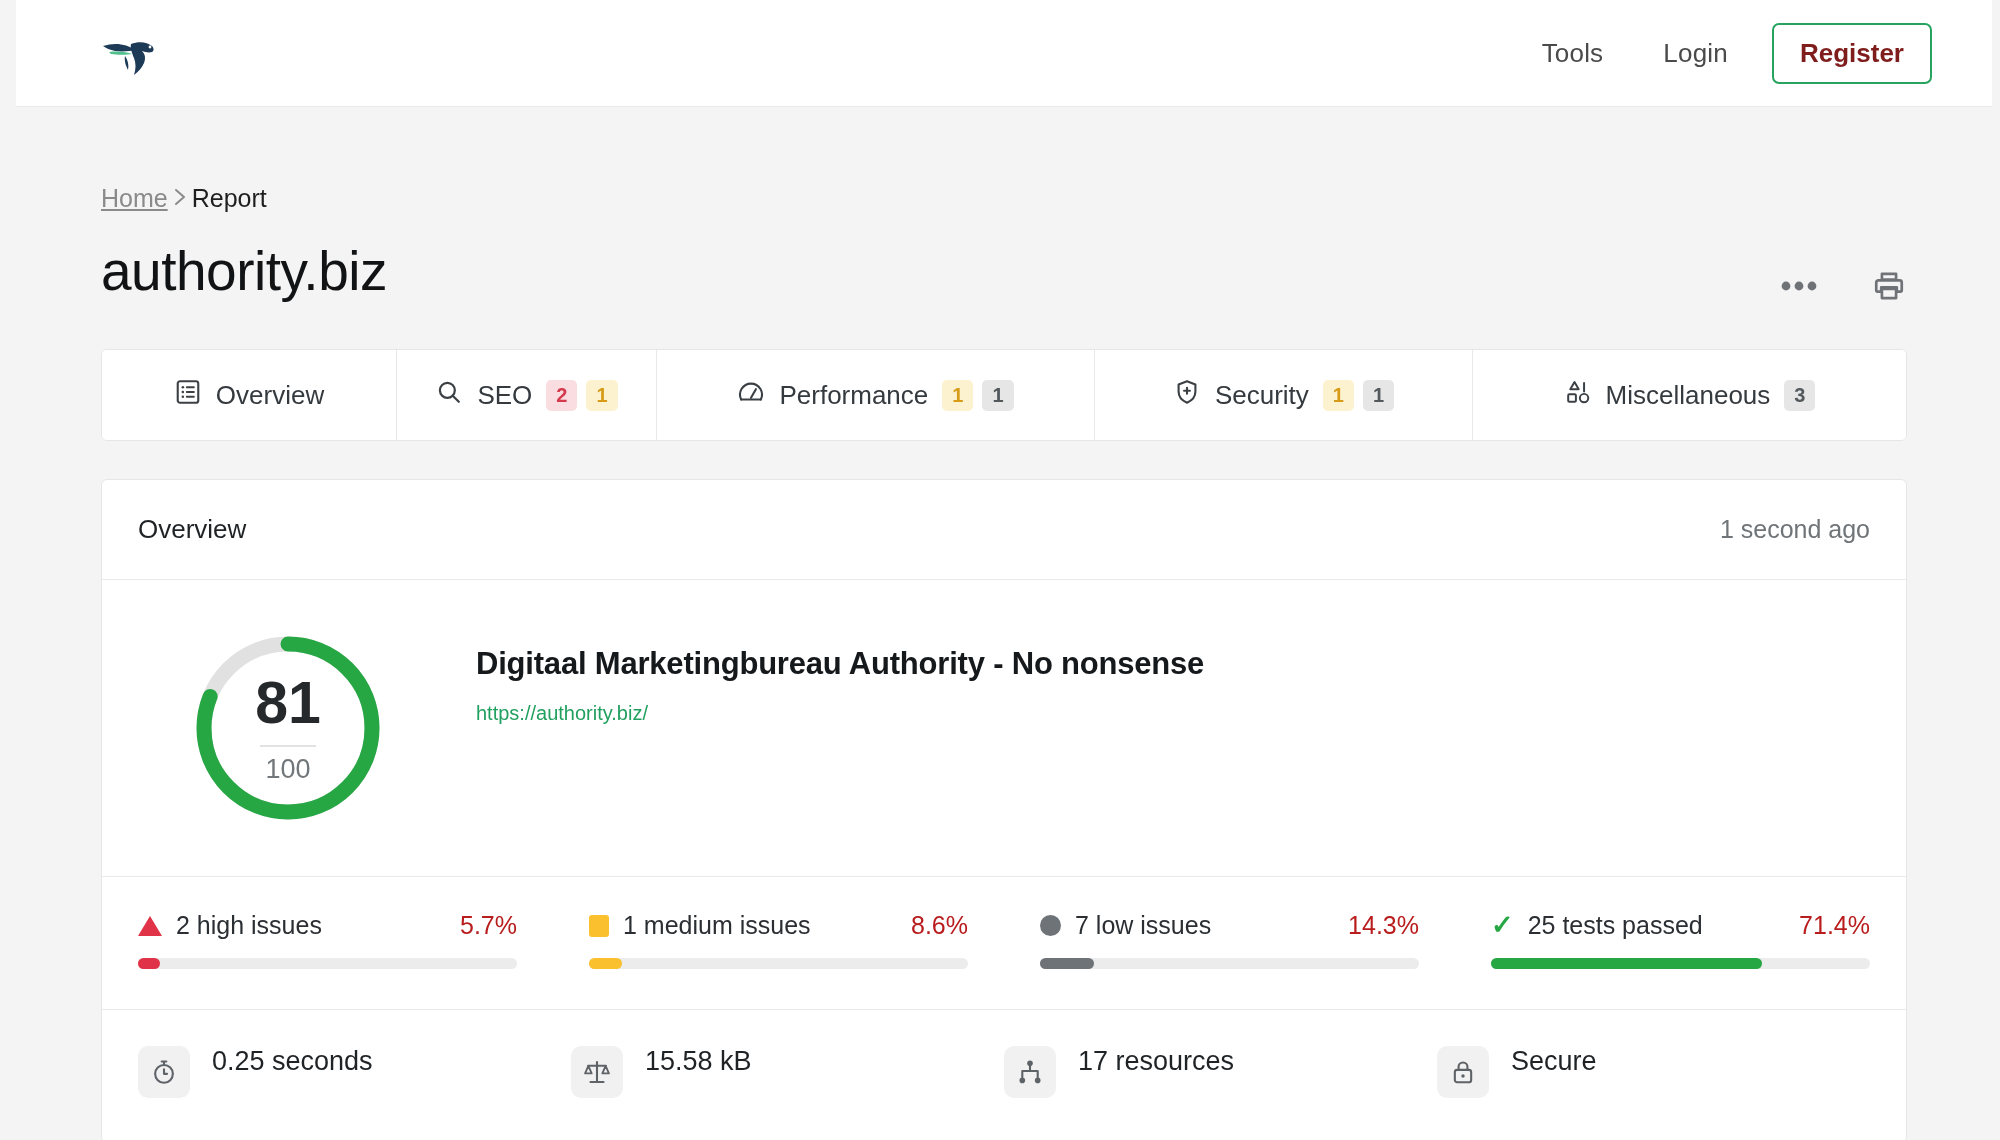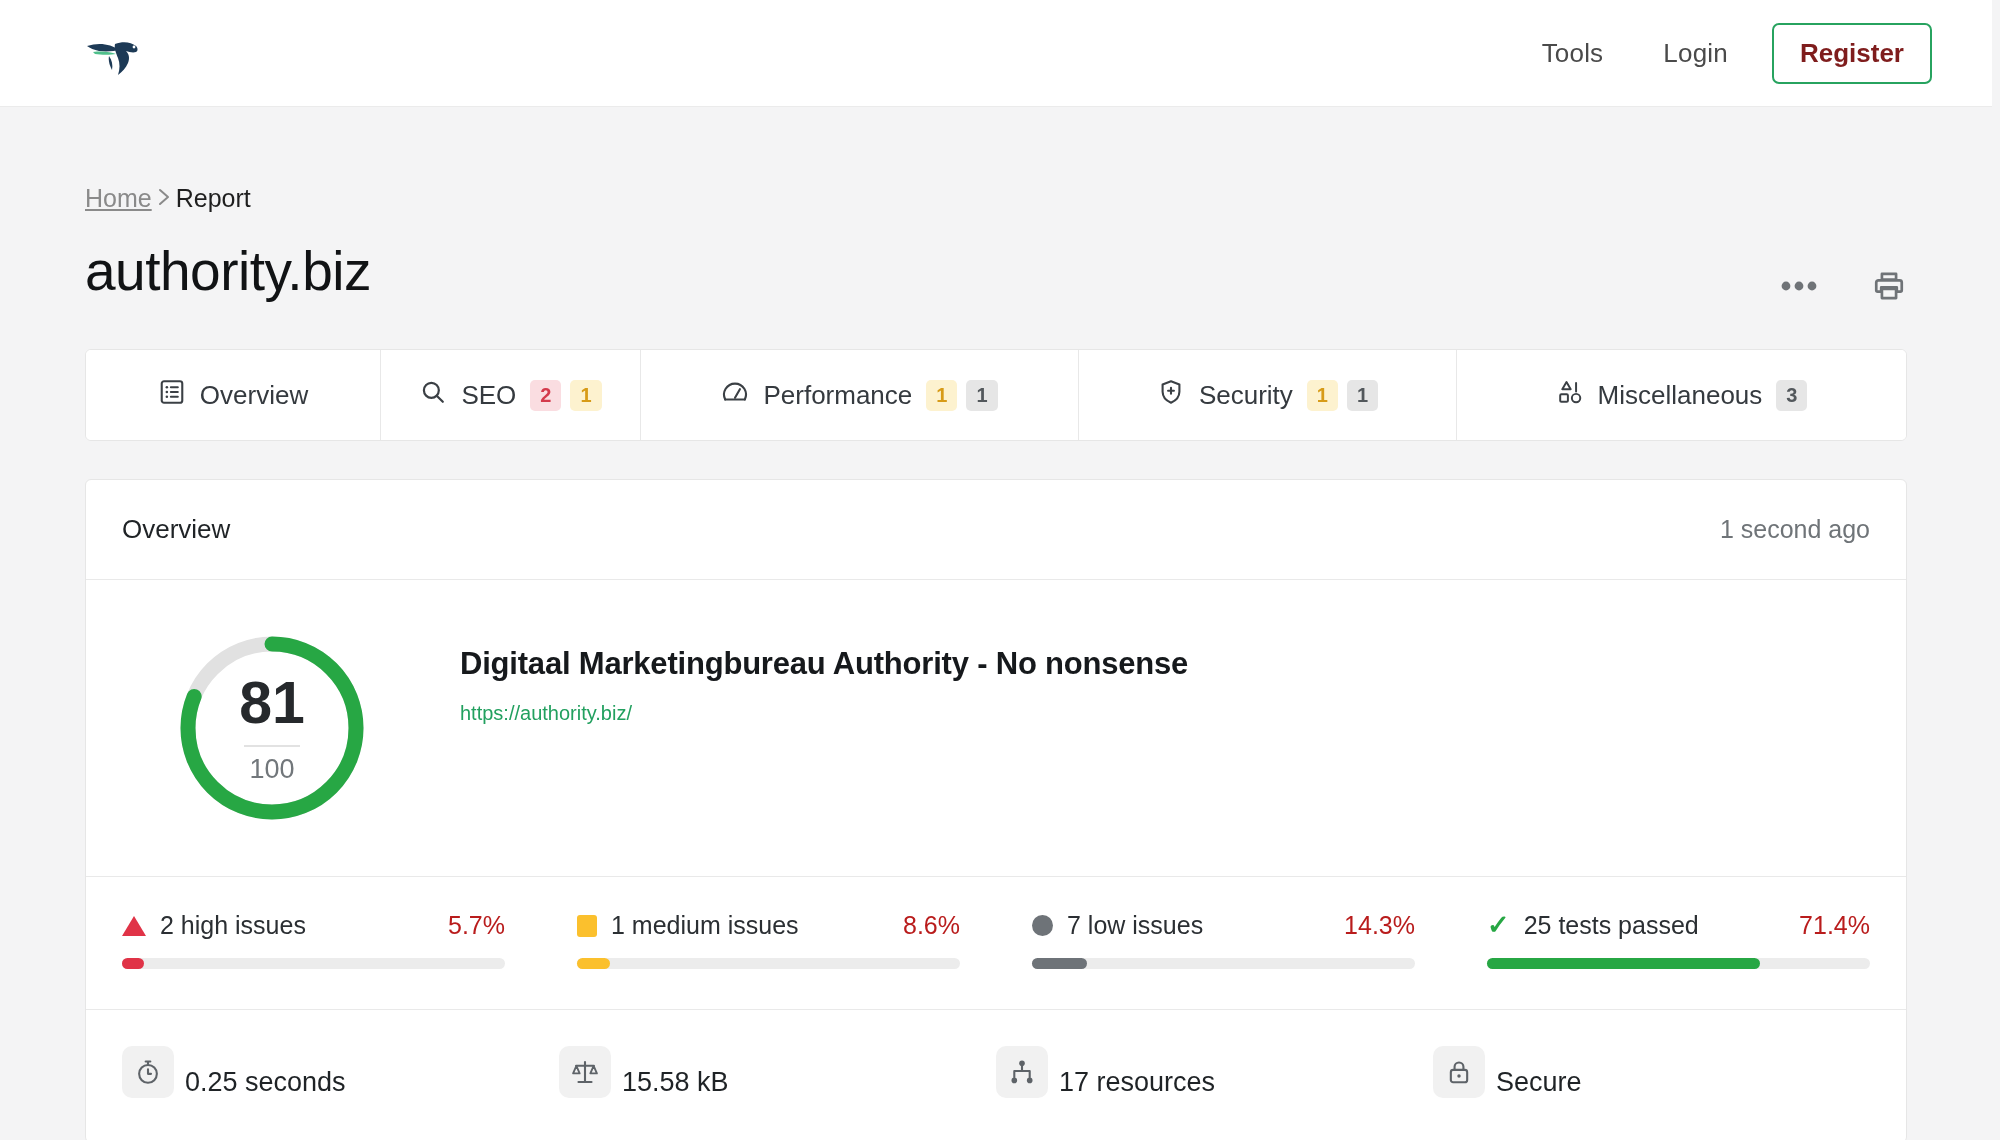--- a/index.html
+++ b/index.html
@@ -2,21 +2,21 @@
 <html><head>
 <meta charset="utf-8">
 <style>
   * { box-sizing: border-box; margin: 0; padding: 0; }
   html, body {
     width: 2000px; height: 1140px;
     background: #f4f4f5;
     font-family: "Liberation Sans", sans-serif;
     -webkit-font-smoothing: antialiased;
   }
-  .page { position: relative; width: 1992px; height: 1140px; overflow: hidden; }
+  .page { position: relative; width: 1992px; height: 1140px; overflow: hidden; padding-left: 16px; }
 
   
   .topbar {
     height: 107px; background: #ffffff;
     display: flex; align-items: center;
     padding: 0 60px 0 85px;
     border-bottom: 1px solid #ebebeb;
   }
   .logo { width: 66px; height: 46px; display: block; }
   .nav-spacer { flex: 1; }
@@ -125,21 +125,21 @@
   .mk-tri {
     width: 0; height: 0; border-left: 12px solid transparent;
     border-right: 12px solid transparent; border-bottom: 20px solid #e03347;
   }
   .mk-sq { width: 20px; height: 22px; background: #fbc02d; border-radius: 3px; }
   .mk-ci { width: 21px; height: 21px; border-radius: 50%; background: #6e7378; }
   .mk-ck { font-size: 27px; color: #27a744; line-height: 1; font-weight: 700; }
 
   
   .stats-row { display: flex; padding: 36px 36px 44px; }
-  .stat { flex: 1 1 0; display: flex; align-items: flex-end; gap: 11px; }
+  .stat { flex: 1 1 0; display: flex; align-items: flex-start; gap: 22px; }
   .stat-ico {
     width: 52px; height: 52px; border-radius: 10px; background: #f1f1f1;
     display: flex; align-items: center; justify-content: center; flex: 0 0 52px;
   }
   .stat-txt { font-size: 27px; color: #1f2326; }
 </style>
 </head>
 <body>
 
 <div class="page">

